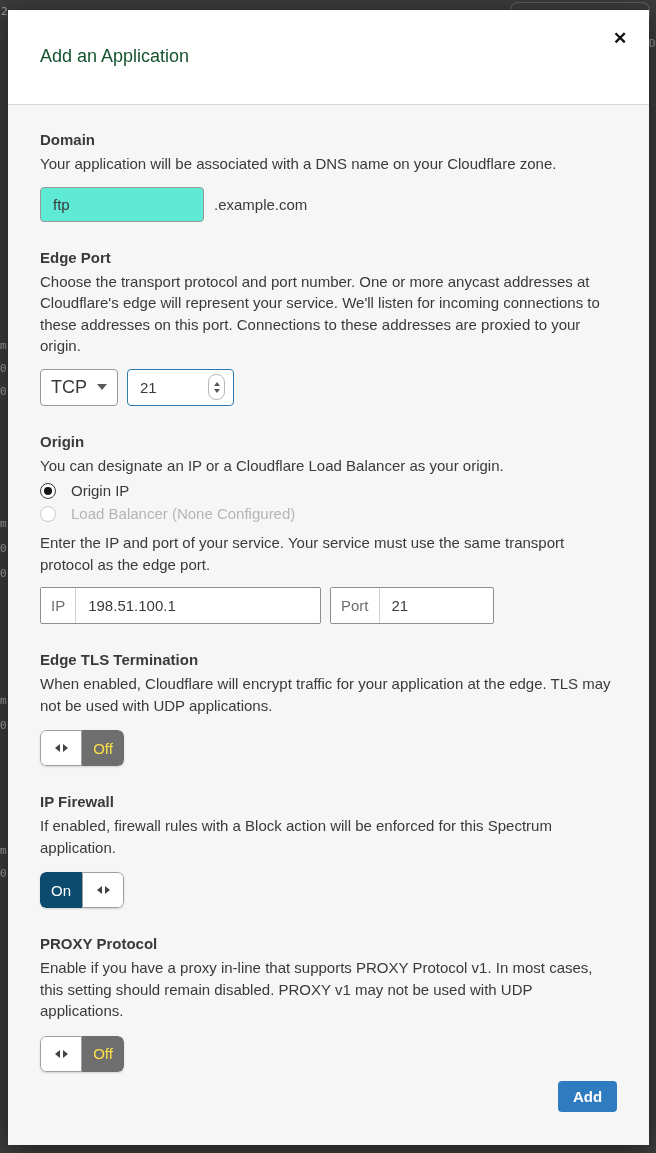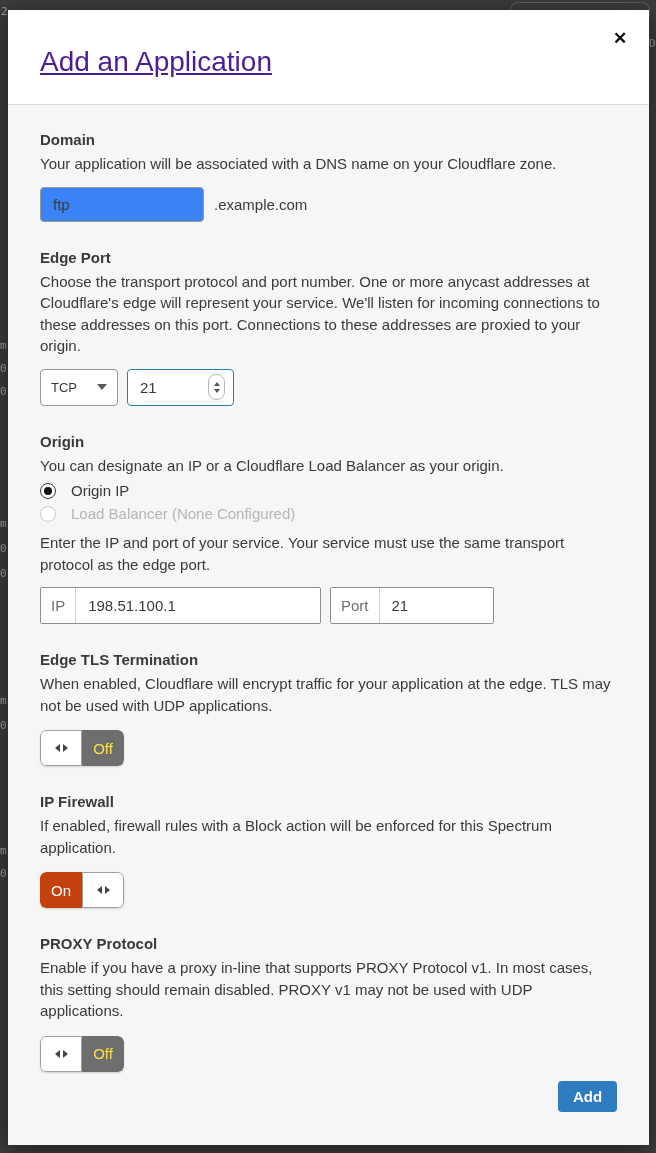--- a/index.html
+++ b/index.html
@@ -3,38 +3,38 @@
 <meta charset="utf-8">
 <style>
   html,body{margin:0;padding:0;background:#3c3c3c;}
   body{width:656px;height:1153px;font-family:"Liberation Sans",sans-serif;-webkit-font-smoothing:antialiased;}
   .backdrop{position:relative;width:656px;height:1153px;background:#3c3c3c;overflow:hidden;}
   .artifact{position:absolute;color:rgba(235,235,235,.55);font-family:"DejaVu Sans Mono",monospace;font-size:11px;line-height:11px;}
   .bg-corner{position:absolute;left:510px;top:2px;width:138px;height:14px;border:1px solid rgba(255,255,255,.18);border-bottom:none;border-radius:8px 8px 0 0;}
 
   .modal{position:absolute;left:8px;top:10px;width:641px;height:1135px;background:#f6f6f6;box-shadow:0 4px 24px rgba(0,0,0,.5);display:flex;flex-direction:column;}
   .modal-header{position:relative;background:#ffffff;height:94px;border-bottom:1px solid #d9d9d9;flex:none;}
-  .modal-title{position:absolute;left:32px;top:36px;font-size:28px;font-weight:400;color:#4c1d95;text-decoration:underline;}
+  .modal-title{position:absolute;left:32px;top:36px;font-size:18px;font-weight:400;color:#14532d;}
   .close-btn{position:absolute;top:16px;right:16px;width:26px;height:26px;border:none;background:transparent;font-size:17px;font-weight:700;color:#111;cursor:pointer;line-height:26px;text-align:center;padding:0;}
 
   .modal-body{padding:26px 32px 0;flex:1;}
   .section{margin-bottom:27px;}
   .sec-h{font-size:15px;font-weight:700;color:#3a3a3a;margin:0 0 5px;}
   .sec-p{font-size:15px;color:#3a3a3a;line-height:21.5px;margin:0 0 12px;max-width:577px;}
 
   .row{display:flex;align-items:center;}
 
   
-  .txt-input{height:35px;border:1px solid #989898;border-radius:4px;background:#3b82f6;font-family:"Liberation Sans",sans-serif;font-size:15px;color:#3a3a3a;padding:0 12px;box-sizing:border-box;outline:none;}
+  .txt-input{height:35px;border:1px solid #989898;border-radius:4px;background:#5eead4;font-family:"Liberation Sans",sans-serif;font-size:15px;color:#3a3a3a;padding:0 12px;box-sizing:border-box;outline:none;}
   .domain-input{width:164px;}
   .suffix{font-size:15px;color:#3a3a3a;margin-left:10px;}
 
   
   .select{width:78px;height:37px;border:1px solid #989898;border-radius:4px;background:#fff;display:flex;align-items:center;padding:0 10px;box-sizing:border-box;cursor:pointer;margin-right:9px;}
-  .select-val{font-size:13px;color:#3a3a3a;}
+  .select-val{font-size:18px;color:#3a3a3a;}
   .caret-down{margin-left:auto;width:0;height:0;border-left:5px solid transparent;border-right:5px solid transparent;border-top:6px solid #5a5a5a;}
 
   
   .num-wrap{width:107px;height:37px;border:1px solid #2c7cb0;border-radius:4px;background:#fff;display:flex;align-items:center;padding:0 8px 0 12px;box-sizing:border-box;}
   .num-val{font-size:15px;color:#3a3a3a;border:none;outline:none;width:50px;background:transparent;font-family:"Liberation Sans",sans-serif;padding:0;}
   .spinner{margin-left:auto;width:15px;height:24px;border:1px solid #b7b7b7;border-radius:8px;display:flex;flex-direction:column;align-items:center;justify-content:center;gap:3px;cursor:pointer;background:#fff;}
   .tri-up{width:0;height:0;border-left:3px solid transparent;border-right:3px solid transparent;border-bottom:4px solid #555;}
   .tri-dn{width:0;height:0;border-left:3px solid transparent;border-right:3px solid transparent;border-top:4px solid #555;}
 
   
@@ -56,21 +56,21 @@
   .port-group{width:164px;}
   .port-group .pfx-input{width:100px;}
 
   
   .toggle{display:flex;width:84px;height:36px;border-radius:6px;overflow:hidden;cursor:pointer;box-shadow:0 1px 2px rgba(0,0,0,.15);margin-top:14px;}
   .t-half{width:42px;height:36px;display:flex;align-items:center;justify-content:center;box-sizing:border-box;font-size:15px;}
   .t-handle{background:#fff;border:1px solid #9e9e9e;gap:3px;}
   .toggle.off .t-handle{border-radius:6px 0 0 6px;}
   .toggle.on .t-handle{border-radius:0 6px 6px 0;}
   .t-label-off{background:#6e6e6e;color:#fde047;border-radius:0 6px 6px 0;}
-  .t-label-on{background:#c2410c;color:#fff;border-radius:6px 0 0 6px;}
+  .t-label-on{background:#0c4a6e;color:#fff;border-radius:6px 0 0 6px;}
   .arr-l{width:0;height:0;border-top:4px solid transparent;border-bottom:4px solid transparent;border-right:5px solid #444;}
   .arr-r{width:0;height:0;border-top:4px solid transparent;border-bottom:4px solid transparent;border-left:5px solid #444;}
 
   
   .footer-row{display:flex;justify-content:flex-end;margin:9px 0 0;}
   .add-btn{min-width:59px;height:31px;background:#2f7bbf;color:#fff;border:none;border-radius:4px;font-family:"Liberation Sans",sans-serif;font-size:15px;font-weight:700;cursor:pointer;padding:0 14px;}
 </style>
 </head>
 <body>
 

